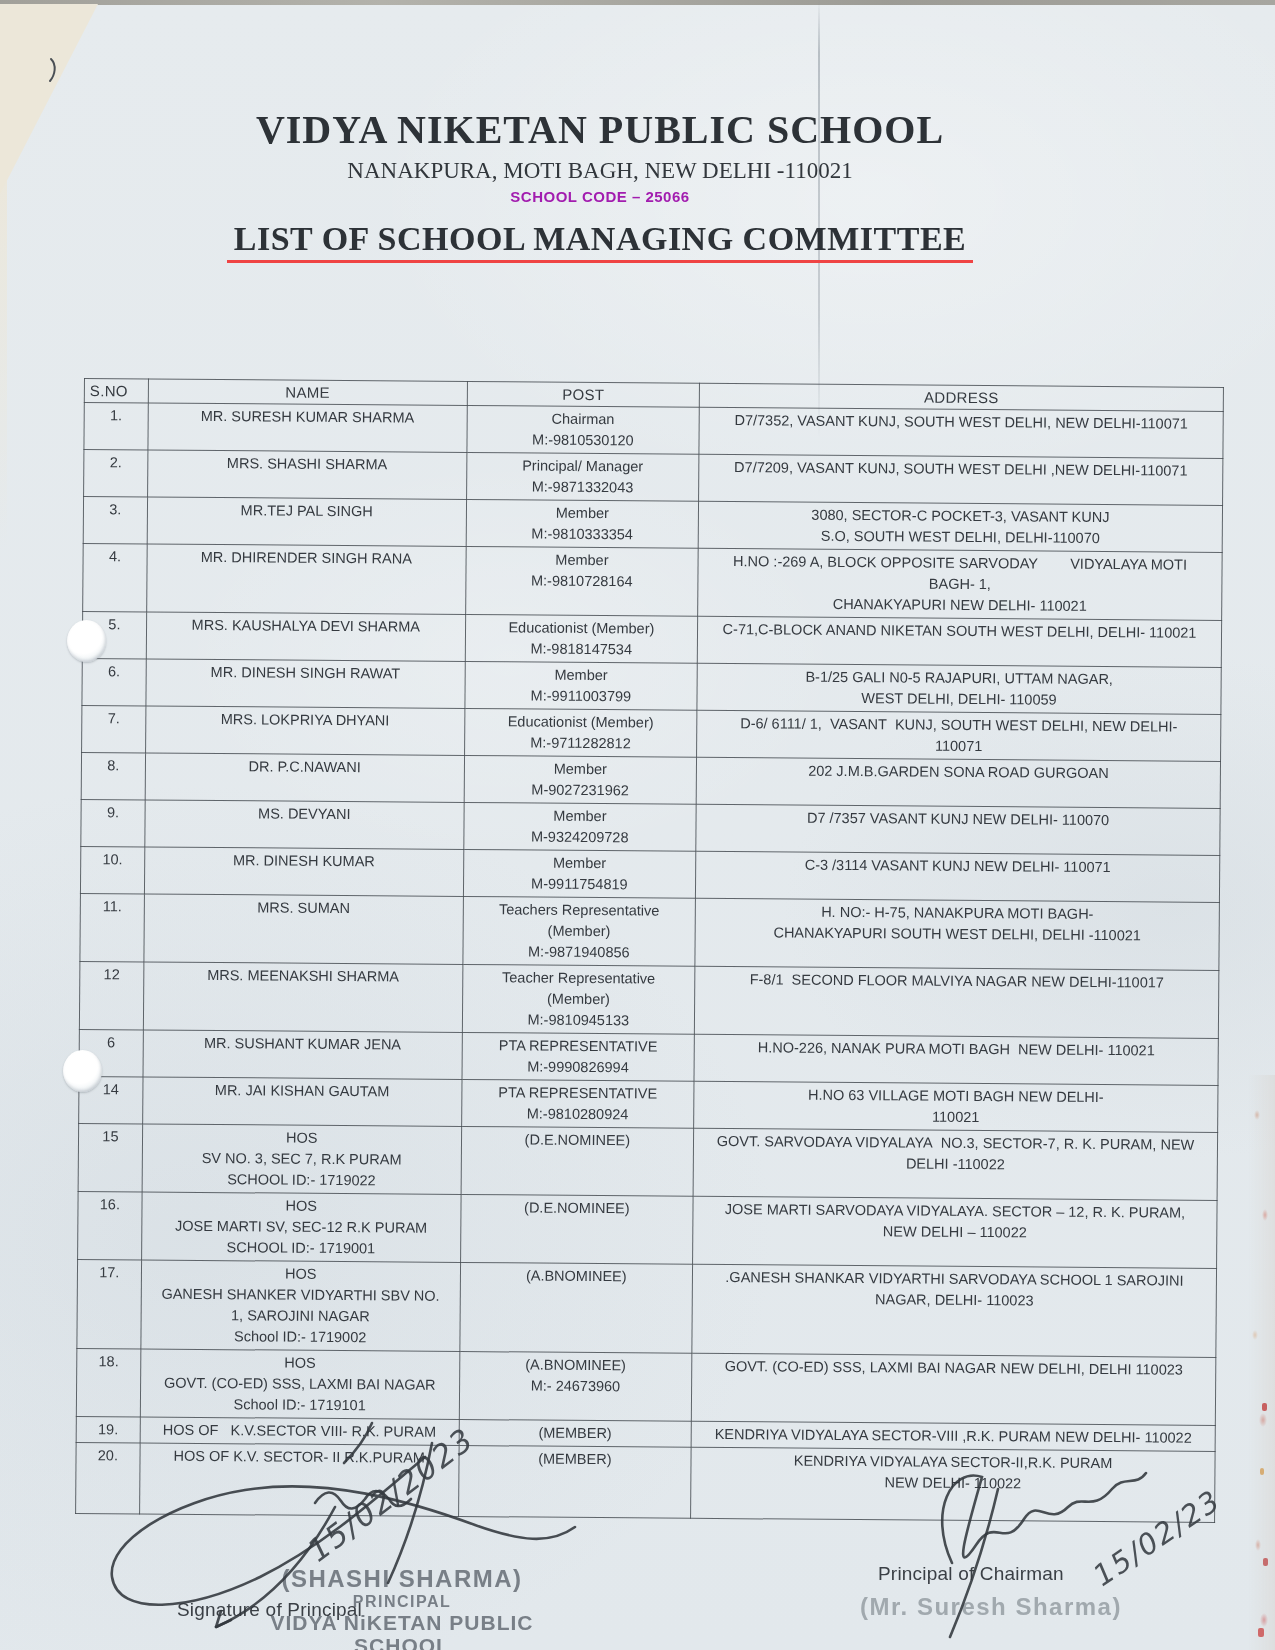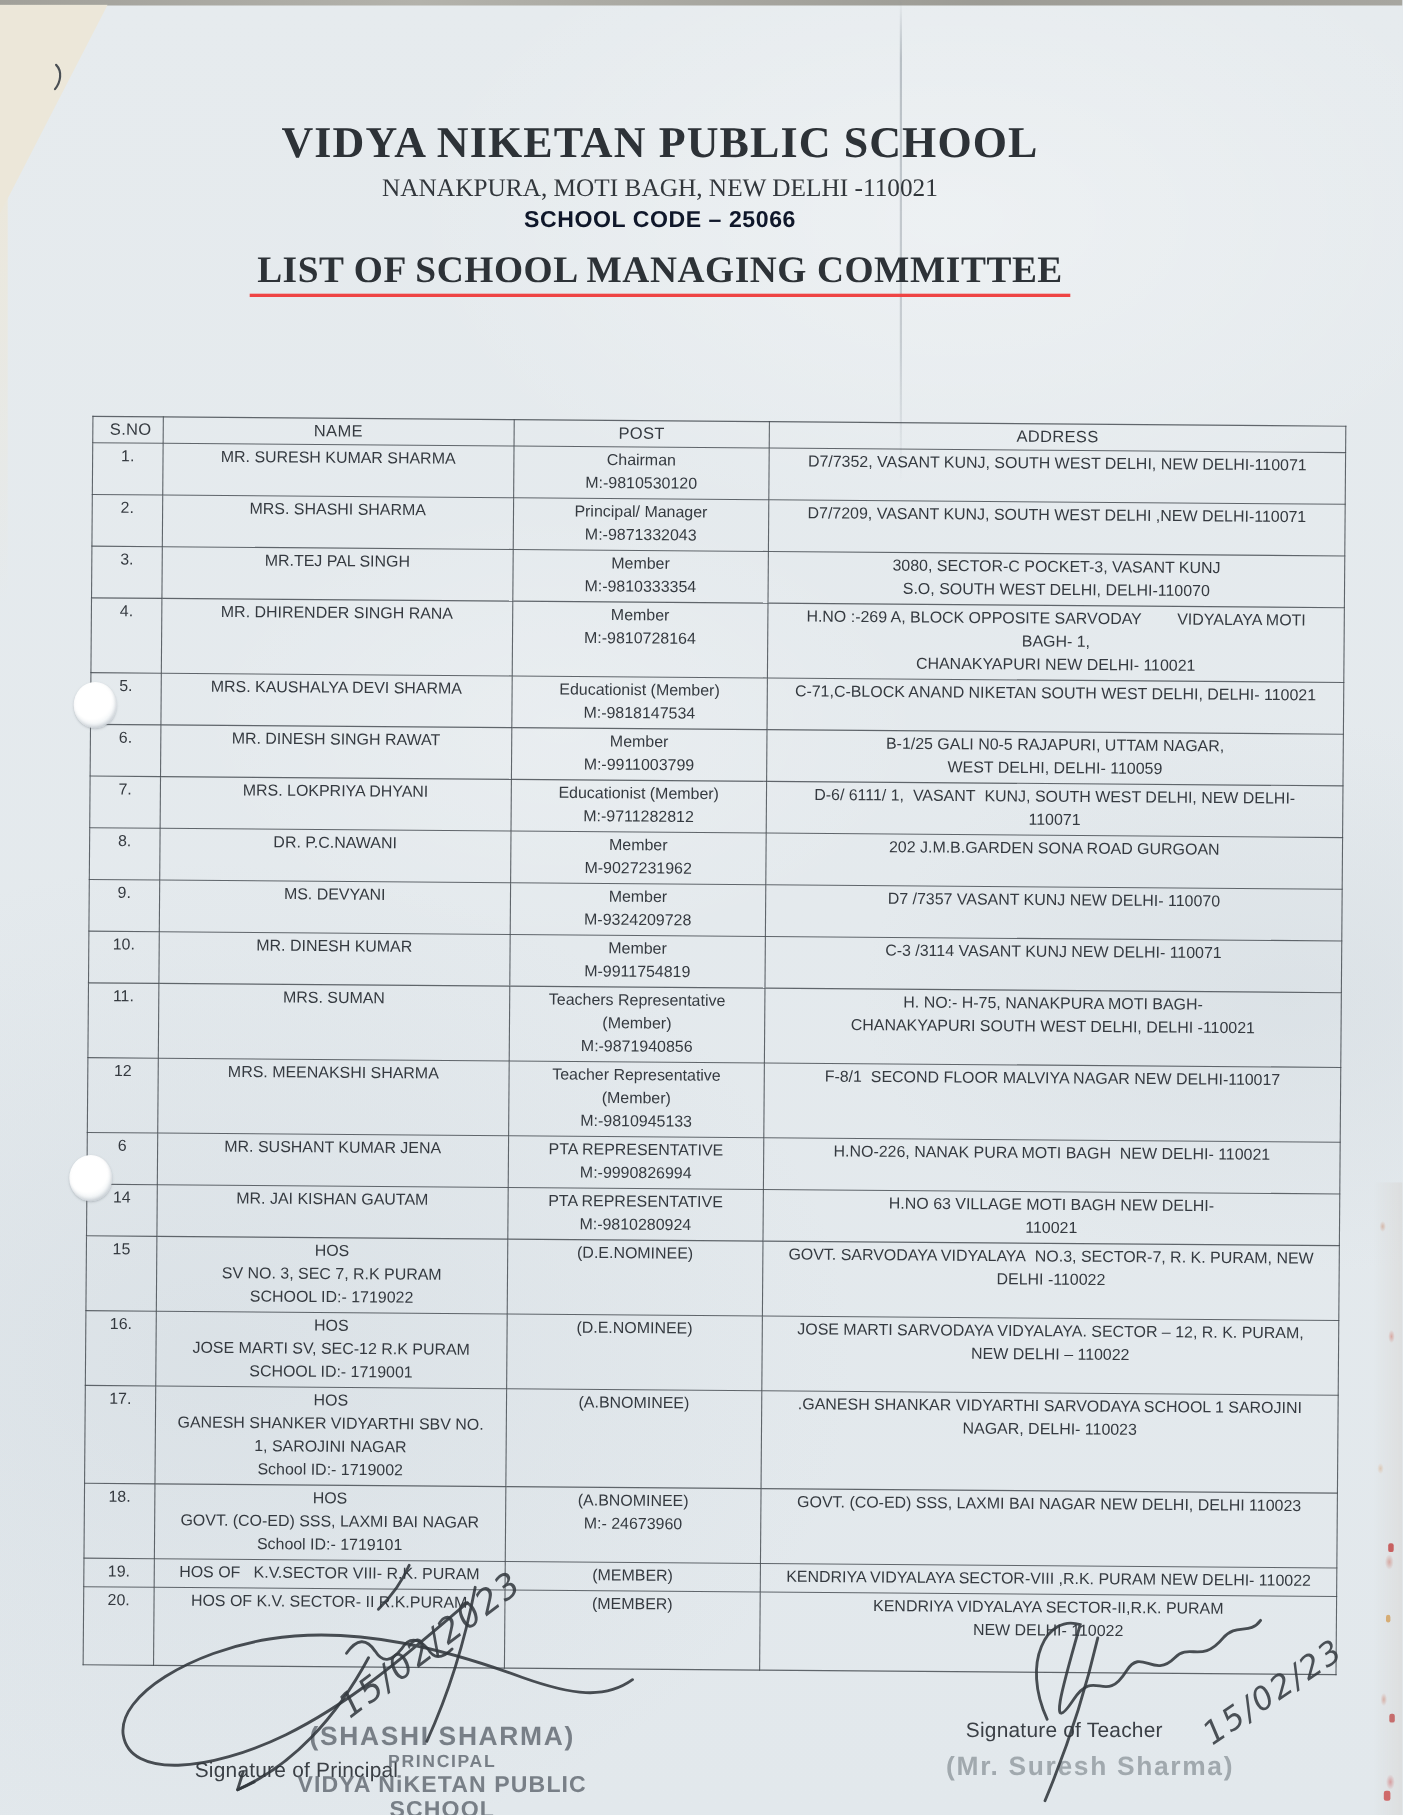--- a/index.html
+++ b/index.html
@@ -39,32 +39,32 @@
       radial-gradient(4px 7px at 14px 345px,#c96a5a,transparent),
       radial-gradient(3px 6px at 9px 470px,#cc7b63,transparent),
       radial-gradient(4px 7px at 15px 545px,#c55,transparent),
       linear-gradient(90deg,rgba(205,190,175,0),rgba(198,178,160,.35));}
   
   .doc-header{position:absolute;left:45px;top:108px;width:1110px;text-align:center;}
   .school-name{font-family:"Liberation Serif",serif;font-weight:700;font-size:40px;
     line-height:1.12;letter-spacing:1px;color:#2d3237;margin:0;}
   .school-addr{font-family:"Liberation Serif",serif;font-size:23px;margin-top:5px;color:#32373c;}
   .school-no{font-size:21px;font-weight:700;margin-top:9px;color:#383d43;}
-  .school-code{font-size:21px;font-weight:700;margin-top:4px;letter-spacing:.5px;color:#0f172a;}
+  .school-code{font-size:15px;font-weight:700;margin-top:4px;letter-spacing:.5px;color:#a21caf;}
   .doc-title{display:inline-block;font-family:"Liberation Serif",serif;font-weight:700;
     font-size:34px;letter-spacing:.5px;color:#2d3237;margin-top:15px;
     border-bottom:3px solid #ef4444;padding:0 7px 2px 7px;}
   
   .committee{position:absolute;left:84px;top:378px;width:1140px;border-collapse:collapse;
     transform:rotate(.45deg);transform-origin:0 0;table-layout:fixed;}
   .committee th,.committee td{border:1.4px solid rgba(72,78,84,.85);padding:2px 4px;
     vertical-align:top;text-align:center;font-size:14.5px;line-height:21px;color:#353a40;
     overflow:hidden;}
   .committee th{font-weight:400;font-size:15px;letter-spacing:.3px;padding:1px 4px;}
-  .committee th.h-sno{text-align:left;padding-left:15px;}
+  .committee th.h-sno{text-align:left;padding-left:5px;}
   .committee tr:last-child td{padding-bottom:26px;}
   
   .sig-label{position:absolute;font-size:19px;color:#3a3f45;letter-spacing:.2px;}
   .lbl-principal{left:177px;top:1551px;margin-top:48px;}
   .lbl-chairman{left:878px;top:1563px;}
   .stamp{position:absolute;text-align:center;font-weight:700;filter:blur(.45px);}
   .stamp-principal{left:222px;top:1566px;width:360px;color:rgba(96,104,112,.82);line-height:1.12;}
   .stamp-principal .s1{font-size:24px;letter-spacing:1.5px;}
   .stamp-principal .s2{font-size:16px;letter-spacing:1.5px;}
   .stamp-principal .s3{font-size:21px;letter-spacing:1px;}
@@ -434,21 +434,21 @@
 <div class="hole h1"></div>
 <div class="hole h2"></div>
 
 <div class="sig-label lbl-principal">Signature of Principal</div>
 <div class="stamp stamp-principal">
   <div class="s1">(SHASHI SHARMA)</div>
   <div class="s2">PRINCIPAL</div>
   <div class="s3">VIDYA NiKETAN PUBLIC SCHOOL</div>
 
 </div>
-<div class="sig-label lbl-chairman">Signature of Teacher</div>
+<div class="sig-label lbl-chairman">Principal of Chairman</div>
 <div class="stamp stamp-chairman">(Mr. Suresh Sharma)</div>
 
 <svg class="sig-svg" viewBox="0 0 1160 235">
 
   <g>
     <path d="M292 8 C 286 22, 276 36, 264 48"></path>
     <path d="M345 42 C 300 80, 245 130, 180 162 C 110 196, 38 202, 32 162 C 27 126, 95 86, 165 75 C 245 62, 330 86, 395 110 C 440 126, 470 130, 495 112"></path>
     <path d="M352 28 C 344 70, 330 120, 308 168"></path>
     <path d="M235 88 q 14 -20 26 -2 q 10 16 24 -2 q 10 -16 24 0 q 8 14 22 0"></path>
     <path d="M255 92 C 226 146, 186 190, 136 212"></path>

